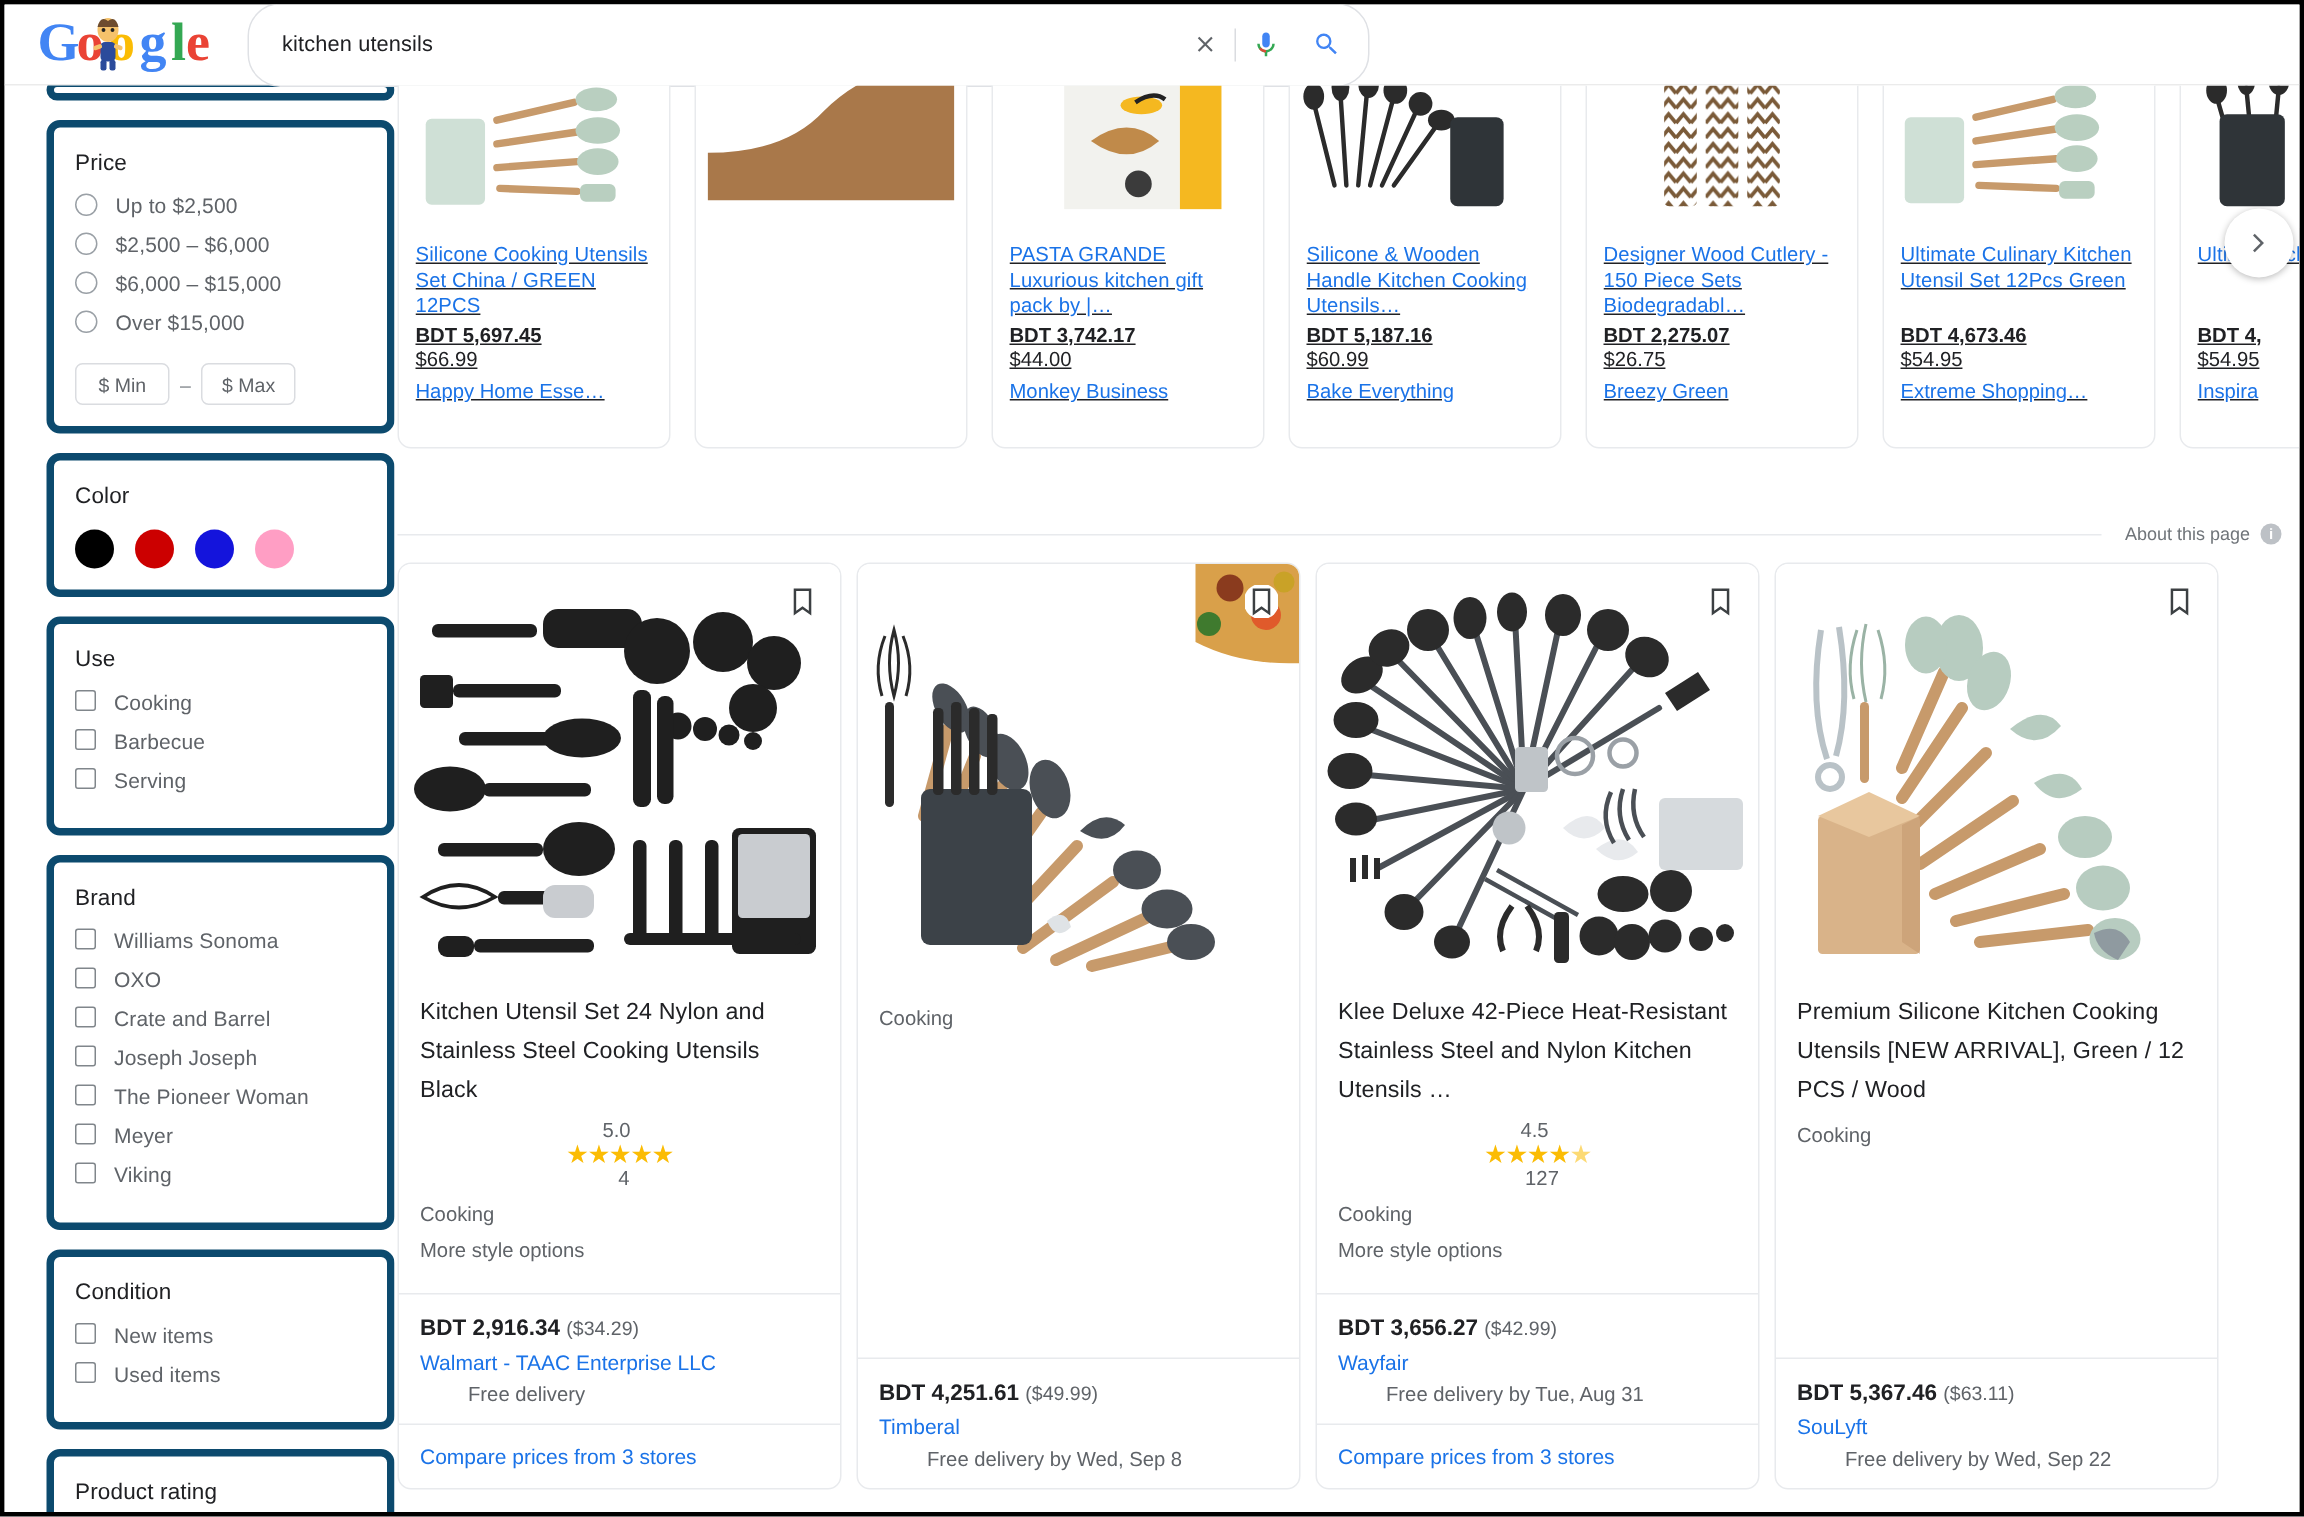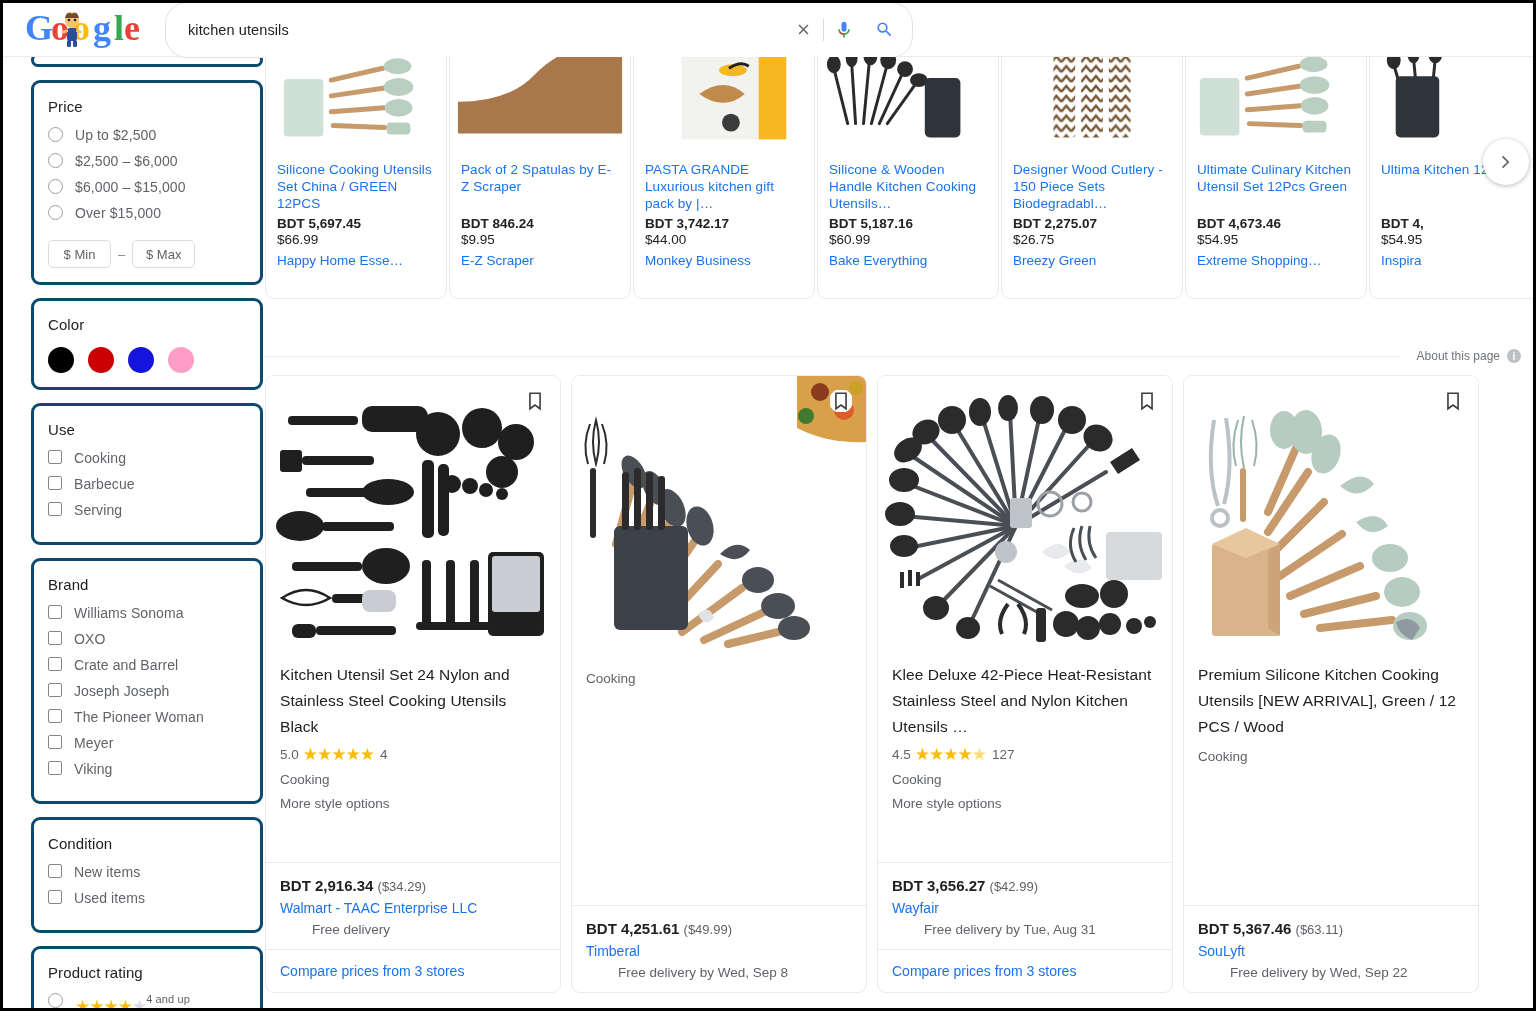--- a/index.html
+++ b/index.html
@@ -24,40 +24,40 @@
   .searchbox .qtext { flex:1; padding-left:22px; font-size:14.5px; color:#202124; letter-spacing:.1px; }
   .sb-btn { width:40px; height:40px; display:flex; align-items:center; justify-content:center; cursor:pointer; }
   .sb-divider { width:1px; height:22px; background:#dadce0; }
 
   
   .page { display:flex; height:951px; }
   .sidebar { width:260px; flex:0 0 260px; padding:0 0 0 28px; overflow:hidden; }
   .content { flex:1; position:relative; overflow:hidden; }
 
   
-  .fcard { border:3px solid #0c4a6e; border-radius:9px; margin-bottom:13px; padding:15px 14px 14px 14px; background:#fff; }
+  .fcard { border:5px solid #0c4a6e; border-radius:9px; margin-bottom:13px; padding:15px 14px 14px 14px; background:#fff; }
   .fcard.cut { height:14px; padding:0; margin-top:-4px; margin-bottom:13px; }
   .fcard h3 { margin:0 0 12px 0; font-size:15px; font-weight:400; color:#202124; letter-spacing:.1px; }
   .frow { display:flex; height:26px; font-size:14px; color:#5f6368; letter-spacing:.1px; }
   .radio { width:15px; height:15px; border:1.6px solid #9aa0a6; border-radius:50%; margin-right:12px; flex:0 0 auto; }
   .cbox { width:14px; height:14px; border:1.6px solid #80868b; border-radius:2px; margin-right:12px; flex:0 0 auto; }
   .minmax { display:flex; align-items:center; margin-top:9px; }
   .mmfield { width:63px; height:28px; border:1px solid #dadce0; border-radius:5px;
              display:flex; align-items:center; justify-content:center; font-size:13px; color:#5f6368; }
   .mmdash { margin:0 7px; color:#80868b; font-size:13px; }
   .swatches { display:flex; gap:14px; padding-top:2px; }
   .sw { width:26px; height:26px; border-radius:50%; }
   .prstars { display:flex; align-items:center; }
   .star { font-size:17px; line-height:1; color:#fbbc04; letter-spacing:-1px; }
   .star.off { color:#dadce0; }
   .prlabel { font-size:11px; color:#5f6368; margin-left:0; }
 
   
   .carousel { position:relative; height:278px; padding-top:0; overflow:hidden; }
-  .ctrack { display:flex; gap:2px; padding-left:2px; }
+  .ctrack { display:flex; gap:16px; padding-left:2px;text-decoration:underline; }
   .ccard { width:182px; flex:0 0 182px; border:1px solid #e8eaed; border-radius:9px;
            background:#fff; overflow:hidden; height:276px; margin-top:-34px; }
   .cimg { height:128px; background:#fff; position:relative; overflow:hidden;
           display:flex; align-items:flex-end; justify-content:center; }
   .cbody { padding:9px 11px 11px 11px; }
   .ctitle { font-size:13.5px; line-height:17px; color:#1a73e8; letter-spacing:.1px;
             display:-webkit-box; -webkit-line-clamp:3; -webkit-box-orient:vertical; overflow:hidden; height:51px; }
   .cprice { font-size:13.5px; font-weight:bold; color:#202124; margin-top:4px; }
   .cusd { font-size:13.5px; color:#202124; margin-top:1px; }
   .cstore { font-size:13.5px; color:#1a73e8; margin-top:6px; white-space:nowrap; overflow:hidden; text-overflow:ellipsis; }
@@ -73,21 +73,21 @@
               font-size:10px; display:flex; align-items:center; justify-content:center; font-weight:bold; }
 
   
   .grid { display:flex; gap:10px; padding-left:2px; }
   .pcard { width:296px; flex:0 0 296px; border:1px solid #e8eaed; border-radius:9px;
            background:#fff; overflow:hidden; display:flex; flex-direction:column; height:618px; }
   .pimg { height:272px; position:relative; background:#fff; overflow:hidden; }
   .bm { position:absolute; right:14px; top:14px; z-index:3; cursor:pointer; }
   .pinfo { padding:14px 14px 10px 14px; flex:1; }
   .ptitle { font-size:15.5px; line-height:26px; color:#202124; letter-spacing:.1px; }
-  .prate { display:flex; align-items:center; margin-top:6px; font-size:13.5px; color:#5f6368; }
+  .prate { display:flex; align-items:center; margin-top:6px; font-size:13.5px; color:#5f6368;flex-direction:column; }
   .prate .num { margin-right:4px; }
   .prate .cnt { margin-left:6px; }
   .pmeta { font-size:13.5px; color:#5f6368; margin-top:9px; }
   .pprice-sec { border-top:1px solid #e8eaed; padding:14px 14px 12px 14px; }
   .pprice { font-size:15px; color:#202124; }
   .pprice b { font-weight:bold;text-align:right; }
   .pprice .usd { font-size:13px; color:#5f6368; }
   .pseller { font-size:14px; color:#1a73e8; margin-top:6px; }
   .pdeliv { font-size:13.5px; color:#5f6368; margin-top:6px;margin-left:32px; }
   .pcompare { border-top:1px solid #e8eaed; padding:13px 14px; font-size:14px; color:#1a73e8; cursor:pointer; }
@@ -288,26 +288,20 @@
               <div class="cstore">Happy Home Esse…</div>
             </div>
           </div>
 
           <div class="ccard">
             <div class="cimg">
               <svg width="182" height="128" viewBox="0 0 182 128">
                 <rect x="0" y="0" width="182" height="128" fill="#fff"></rect>
                 <path d="M8 110 L8 78 Q60 78 86 50 Q120 16 174 16 L174 110 Z" fill="#a9784a"></path>
               </svg>
-            </div>
-            <div class="cbody">
-              <div class="ctitle">Pack of 2 Spatulas by E-Z Scraper</div>
-              <div class="cprice">BDT 846.24</div>
-              <div class="cusd">$9.95</div>
-              <div class="cstore">E-Z Scraper</div>
             </div>
           </div>
 
           <div class="ccard">
             <div class="cimg">
               <svg width="182" height="128" viewBox="0 0 182 128">
                 <rect x="48" y="30" width="78" height="86" fill="#f2f2ee"></rect>
                 <rect x="126" y="30" width="28" height="86" fill="#f5b820"></rect>
                 <path d="M66 70 Q91 52 112 70 Q91 88 66 70 Z" fill="#c08a4a"></path>
                 <ellipse cx="100" cy="46" rx="14" ry="6" fill="#f5b820"></ellipse>

